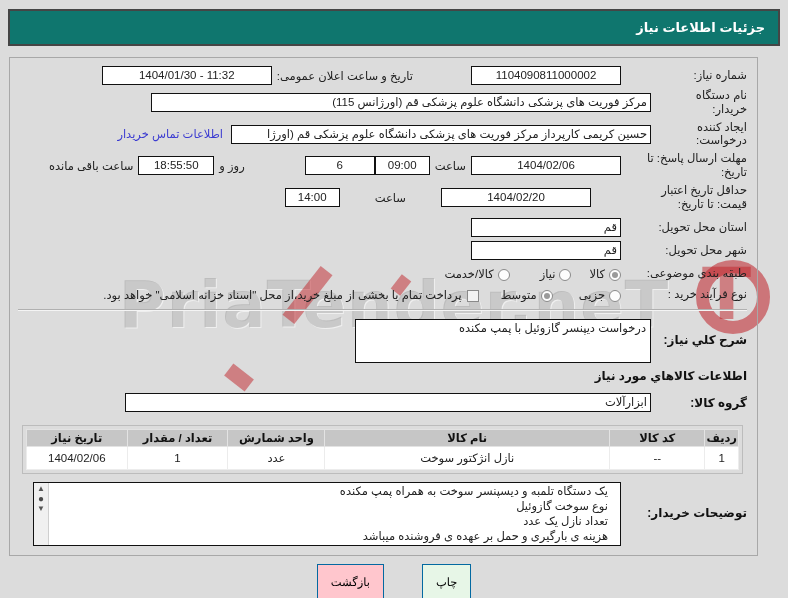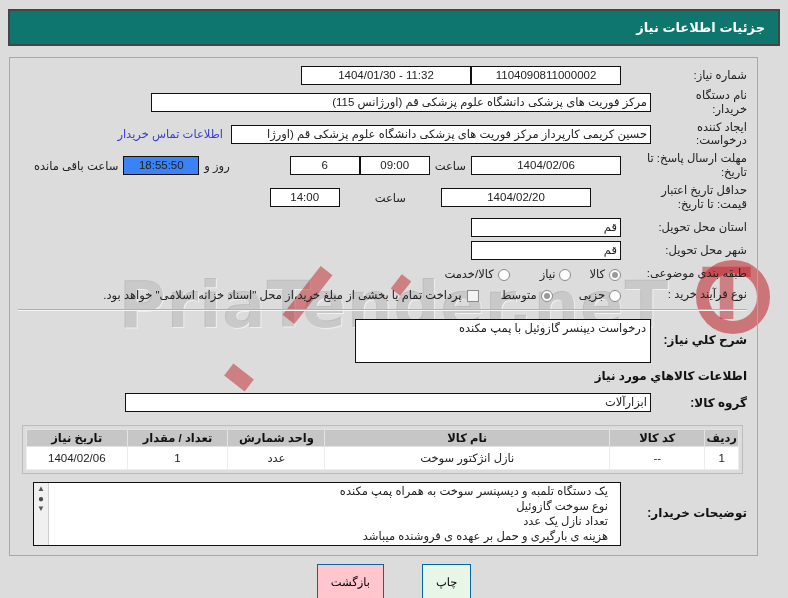--- a/index.html
+++ b/index.html
@@ -46,23 +46,23 @@
   .row { display:flex; align-items:center; margin-bottom:4px; }
   .lbl { flex:0 0 118px; width:118px; margin-left:8px; line-height:1.2; }
   .lbl-sm { flex:0 0 88px; width:88px; margin-left:8px; line-height:1.2; }
   .lbl-inline { margin:0 5px; white-space:nowrap; }
   .bold { font-weight:bold; font-size:12px; color:#111; }
   .inp {
     background:#fff; border:1px solid #111; height:19px; line-height:17px;
     padding:0 3px; overflow:hidden; white-space:nowrap;text-align:right;
   }
   .center { text-align:center; direction:ltr; }
-  .w150 { width:150px; } .w55 { width:70px; } .w70 { width:70px; } .w76 { width:76px; }
+  .w150 { width:150px; } .w55 { width:55px; } .w70 { width:70px; } .w76 { width:76px; }
   .w500 { width:500px; } .w420 { width:420px; } .w526 { width:526px; }
-  .countdown { background:#3b82f6; }
+  .countdown { background:#ffffff; }
   .link { color:#3b3bd1; margin-right:8px; white-space:nowrap; cursor:pointer; }
   .gap55 { margin-left:55px; }
   .radio {
     flex:0 0 12px; width:12px; height:12px; border:1px solid #8a8a8a; border-radius:50%;
     background:#fdfdfd; margin-left:4px; display:inline-block;
   }
   .radio.sel::after { content:""; display:block; width:6px; height:6px; border-radius:50%; background:#9a9a9a; margin:2px; }
   .chk { flex:0 0 12px; width:12px; height:12px; border:1px solid #8a8a8a; background:#f3f3f3; margin-left:5px; }
   .grp { display:flex; align-items:flex-end; margin-left:32px; white-space:nowrap; }
   .divider { height:2px; border-top:1px solid #b0b0b0; border-bottom:1px solid #f4f4f4; margin:7px 0 8px 0; }
@@ -100,20 +100,21 @@
 
 <div class="titlebar">
   <span>جزئیات اطلاعات نیاز</span>
 </div>
 
 <div class="frame">
 
   <div class="row">
     <div class="lbl">شماره نیاز:</div>
     <div class="inp w150 center">1104090811000002</div>
+    <div class="lbl-inline" style="margin-right:58px;">تاریخ و ساعت اعلان عمومی:</div>
     <div class="inp center" style="width:170px;">1404/01/30 - 11:32</div>
   </div>
 
   <div class="row">
     <div class="lbl-sm">نام دستگاه خریدار:</div>
     <div class="inp w500">مرکز فوریت های پزشکی دانشگاه علوم پزشکی قم (اورژانس 115)</div>
   </div>
 
   <div class="row">
     <div class="lbl-sm">ایجاد کننده درخواست:</div>

